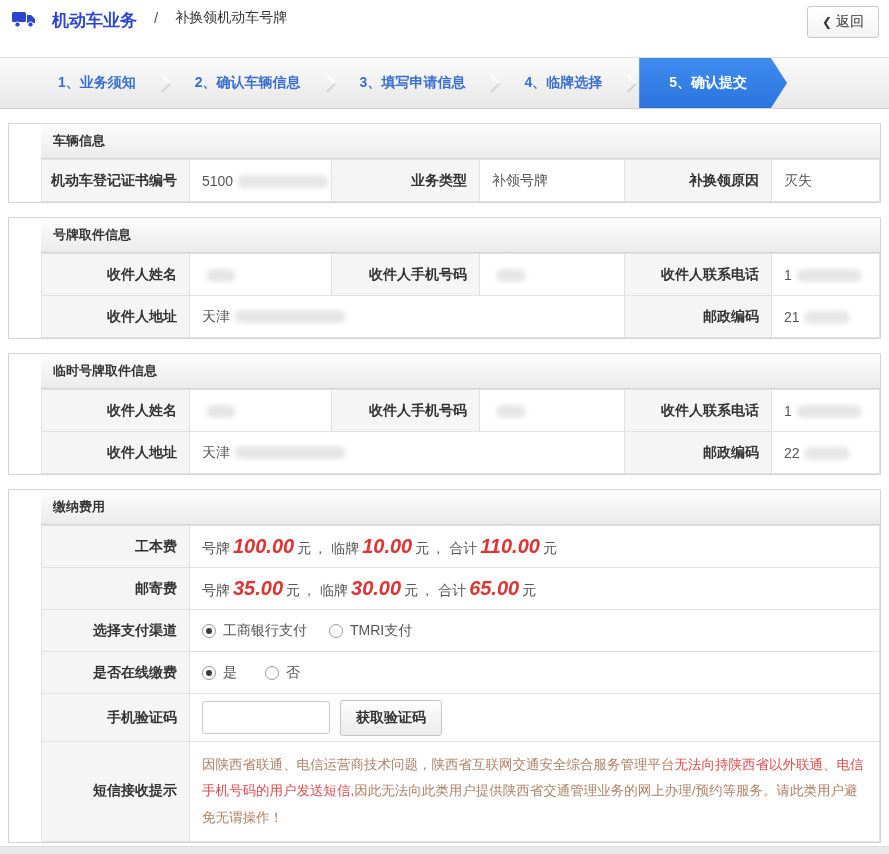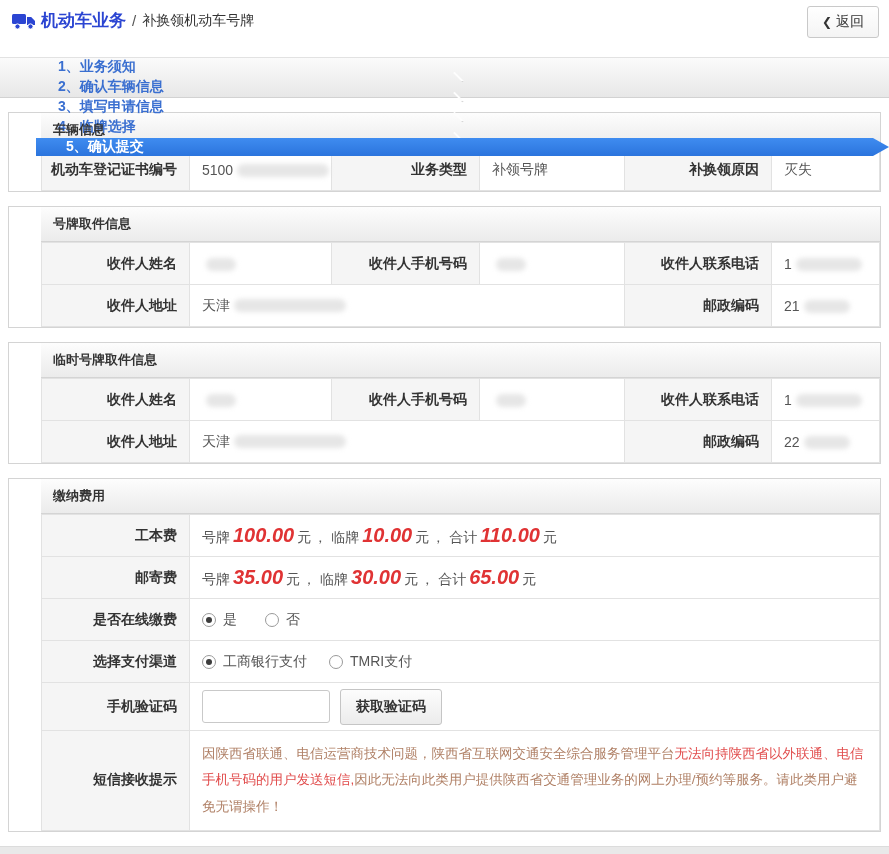--- a/index.html
+++ b/index.html
@@ -13,45 +13,44 @@
   }
   .page { width: 889px; height: 854px; position: relative; background: #fff; }
 
   
   .topbar {
     height: 44px;
     padding: 9px 12px 0 12px;
     position: relative;
     background: #fff;
   }
-  .title-wrap { display: flex; align-items: center; gap: 5px; }
+  .title-wrap { display: flex; gap: 16px; }
   .truck-icon { display: inline-flex; margin-top: 2px; }
   .page-title { color: #2b45d2; font-size: 17px; font-weight: bold; }
   .crumb-sep { color: #555; font-size: 15px; margin: 0 1px; }
   .page-subtitle { color: #333; font-size: 14px; }
   .back-btn {
     position: absolute; right: 10px; top: 6px;
     background: linear-gradient(#ffffff, #f4f4f4);
     border: 1px solid #c9c9c9; border-radius: 3px;
     padding: 6px 14px; font-size: 14px; color: #333;
     font-family: inherit; cursor: pointer; display: flex; align-items: center; gap: 4px;
   }
   .back-chevron { font-size: 12px; color: #333; font-weight: bold; }
 
   
   .steps {
     margin-top: 13px;
-    height: 41px;
+    height: 52px;
     background: linear-gradient(#fbfbfb, #e7e7e7);
     border-top: 1px solid #e2e2e2;
     border-bottom: 1px solid #d2d2d2;
     display: flex;
     align-items: stretch;
     padding-left: 34px;
-    flex-direction: column;
   }
   .step {
     display: flex; align-items: center;
     padding: 0 24px;
     color: #3a6fd0; font-size: 14px; font-weight: bold;
     cursor: pointer; white-space: nowrap;
   }
   .step-sep {
     width: 13px; height: 13px;
     border-top: 2px solid #fdfdfd;
@@ -308,50 +307,50 @@
           <span>号牌</span><span class="amt">100.00</span><span>元</span><span class="fee-sep">，</span><span>临牌</span><span class="amt">10.00</span><span>元</span><span class="fee-sep">，</span><span>合计</span><span class="amt">110.00</span><span>元</span>
         </td>
       </tr>
       <tr>
         <td class="cell-label">邮寄费</td>
         <td class="cell-value fee-line">
           <span>号牌</span><span class="amt">35.00</span><span>元</span><span class="fee-sep">，</span><span>临牌</span><span class="amt">30.00</span><span>元</span><span class="fee-sep">，</span><span>合计</span><span class="amt">65.00</span><span>元</span>
         </td>
       </tr>
       <tr>
+        <td class="cell-label">选择支付渠道</td>
+        <td class="cell-value">
+          <div class="radio-row" style="gap:22px;">
+            <span class="radio-opt">
+              <span class="radio-circle checked"></span>
+              <span>工商银行支付</span>
+            </span>
+            <span class="radio-opt">
+              <span class="radio-circle"></span>
+              <span>TMRI支付</span>
+            </span>
+          </div>
+        </td>
+      </tr>
+      <tr>
         <td class="cell-label">是否在线缴费</td>
         <td class="cell-value">
           <div class="radio-row">
             <span class="radio-opt">
               <span class="radio-circle checked"></span>
               <span>是</span>
             </span>
             <span class="radio-opt">
               <span class="radio-circle"></span>
               <span>否</span>
             </span>
           </div>
         </td>
       </tr>
       <tr>
-        <td class="cell-label">选择支付渠道</td>
-        <td class="cell-value">
-          <div class="radio-row" style="gap:22px;">
-            <span class="radio-opt">
-              <span class="radio-circle checked"></span>
-              <span>工商银行支付</span>
-            </span>
-            <span class="radio-opt">
-              <span class="radio-circle"></span>
-              <span>TMRI支付</span>
-            </span>
-          </div>
-        </td>
-      </tr>
-      <tr>
         <td class="cell-label" style="height:48px;">手机验证码</td>
         <td class="cell-value">
           <div class="sms-row">
             <input class="sms-input" type="text" value="" style="">
             <button class="get-code-btn">获取验证码</button>
           </div>
         </td>
       </tr>
       <tr>
         <td class="cell-label" style="height:70px;">短信接收提示</td>

